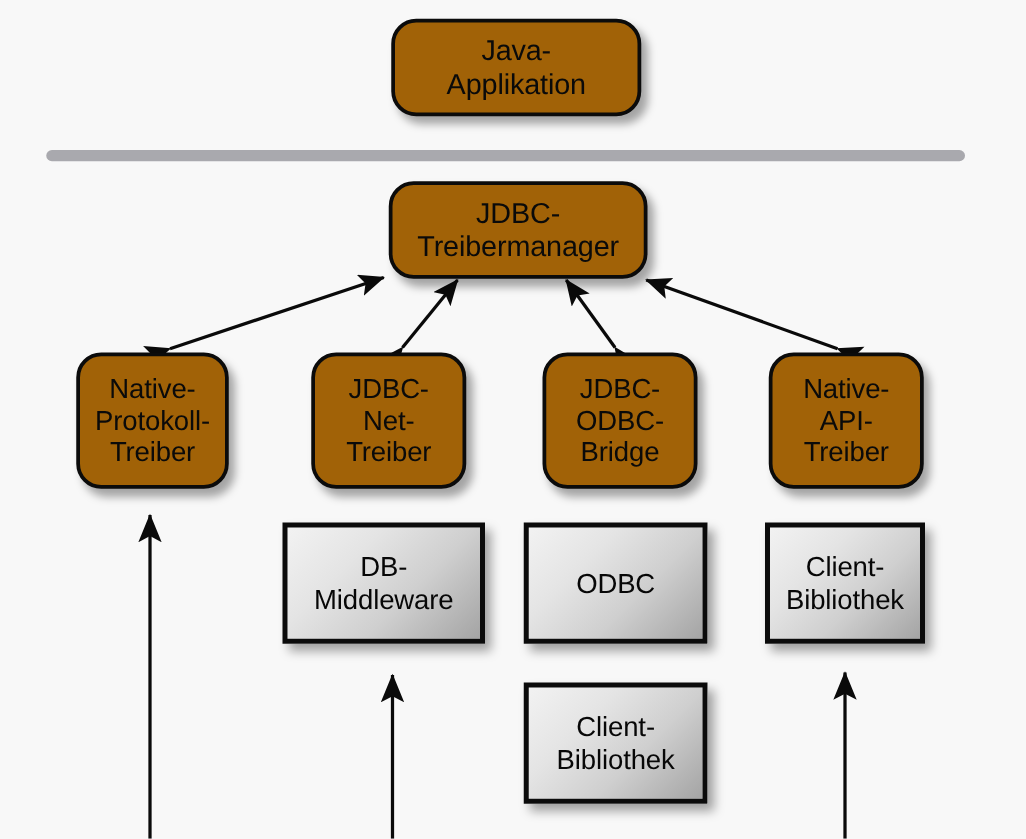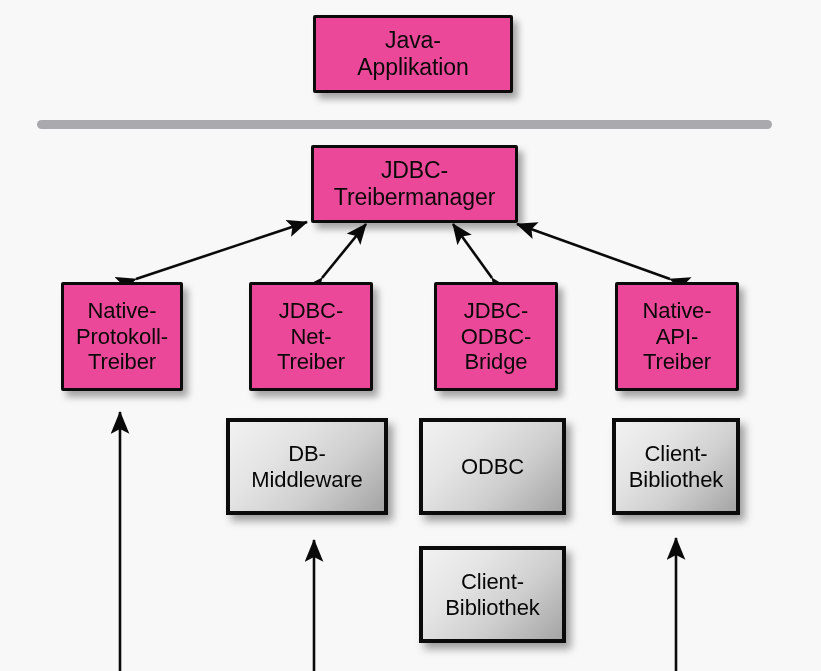--- a/index.html
+++ b/index.html
@@ -27,23 +27,23 @@
     top: 0;
     width: 821px;
     height: 671px;
     pointer-events: none;
   }
 
   
   .wbox {
     position: absolute;
     box-sizing: border-box;
-    background: #ec4899;
+    background: #a16207;
     border: 3.5px solid #0b0b0b;
-    border-radius: 2px;
+    border-radius: 20px;
     display: flex;
     align-items: center;
     justify-content: center;
     text-align: center;
     color: #0a0a0a;
     line-height: 1.17;
     letter-spacing: -0.1px;
     box-shadow: 5px 6px 7px rgba(0,0,0,0.34);
     z-index: 3;
   }

